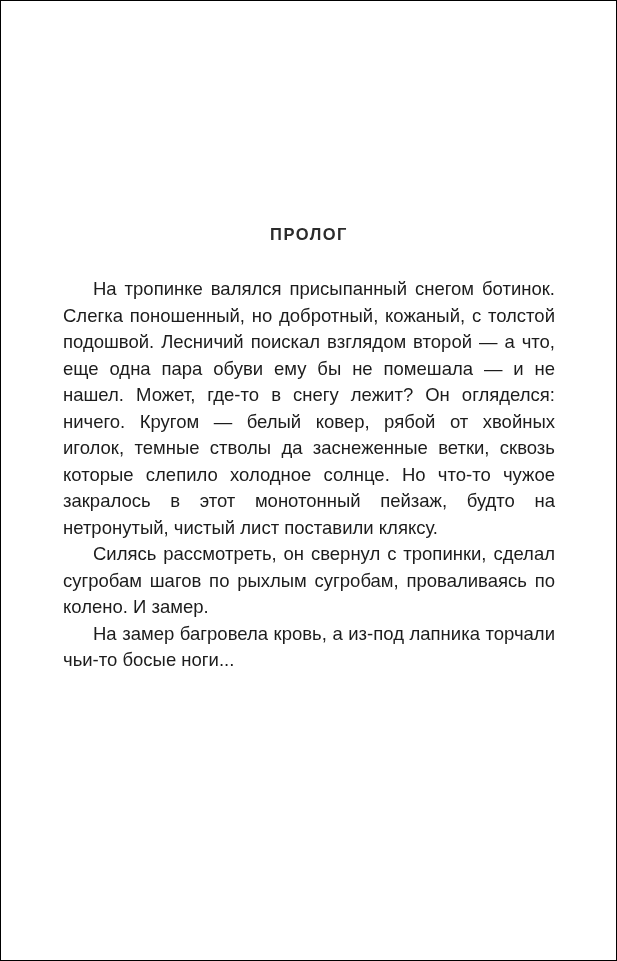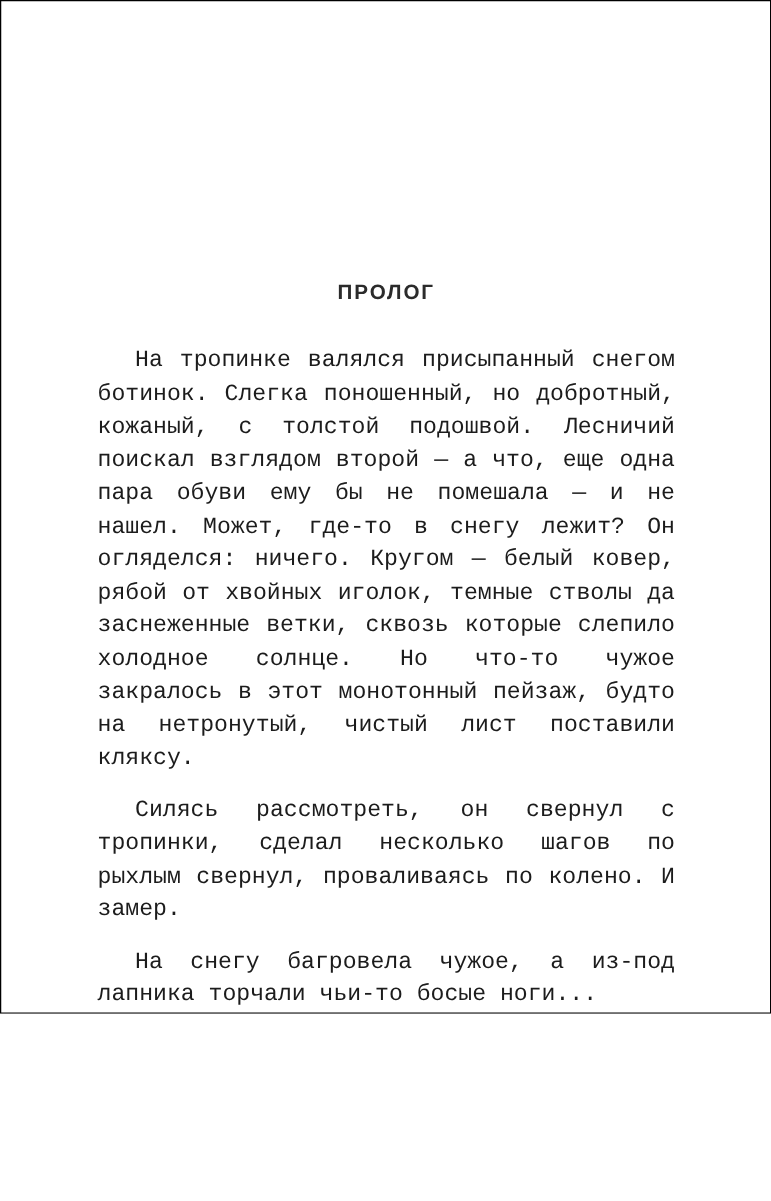--- a/index.html
+++ b/index.html
@@ -3,54 +3,54 @@
   <meta charset="utf-8">
   <style>
     html, body {
       margin: 0;
       padding: 0;
       background: #ffffff;
     }
     .page {
       position: relative;
       width: 617px;
-      height: 811px;
+      height: 961px;
       box-sizing: border-box;
       border: 1px solid #000000;
       background: #ffffff;
       overflow: hidden;
     }
     .content {
       box-sizing: border-box;
       padding: 224px 61px 0 62px;
     }
     .chapter-title {
       margin: 0 0 32px 0;
       text-align: center;
       font-family: "Liberation Sans", "DejaVu Sans", sans-serif;
       font-weight: 700;
       font-size: 16.5px;
       letter-spacing: 1.5px;
       color: #2b2b2b;
     }
     .para {
-      margin: 15px;
-      font-family: Liberation Mono, monospace;
+      margin: 0;
+      font-family: Liberation Sans, sans-serif;
       font-size: 18.5px;
       line-height: 26.5px;
       color: #1c1c1c;
       text-align: justify;
       text-indent: 30px;
       hyphens: auto;
       -webkit-hyphens: auto;
     }
   </style>
 </head>
 <body>
 
 <div class="page">
   <div class="content">
     <h1 class="chapter-title">ПРОЛОГ</h1>
     <p class="para">На тропинке валялся присыпанный снегом ботинок. Слегка поношенный, но добротный, кожаный, с толстой подошвой. Лесничий поискал взглядом второй — а что, еще одна пара обуви ему бы не помешала — и не нашел. Может, где-то в снегу лежит? Он огляделся: ничего. Кругом — белый ковер, рябой от хвойных иголок, темные стволы да заснеженные ветки, сквозь которые слепило холодное солнце. Но что-то чужое закралось в этот монотонный пейзаж, будто на нетронутый, чистый лист поставили кляксу.</p>
-    <p class="para">Силясь рассмотреть, он свернул с тропинки, сделал несколько шагов по рыхлым свернул, проваливаясь по колено. И замер.</p>
-    <p class="para">На снегу багровела чужое, а из-под лапника торчали чьи-то босые ноги...</p>
+    <p class="para">Силясь рассмотреть, он свернул с тропинки, сделал сугробам шагов по рыхлым сугробам, проваливаясь по колено. И замер.</p>
+    <p class="para">На замер багровела кровь, а из-под лапника торчали чьи-то босые ноги...</p>
   </div>
 </div>
 
 </body></html>

